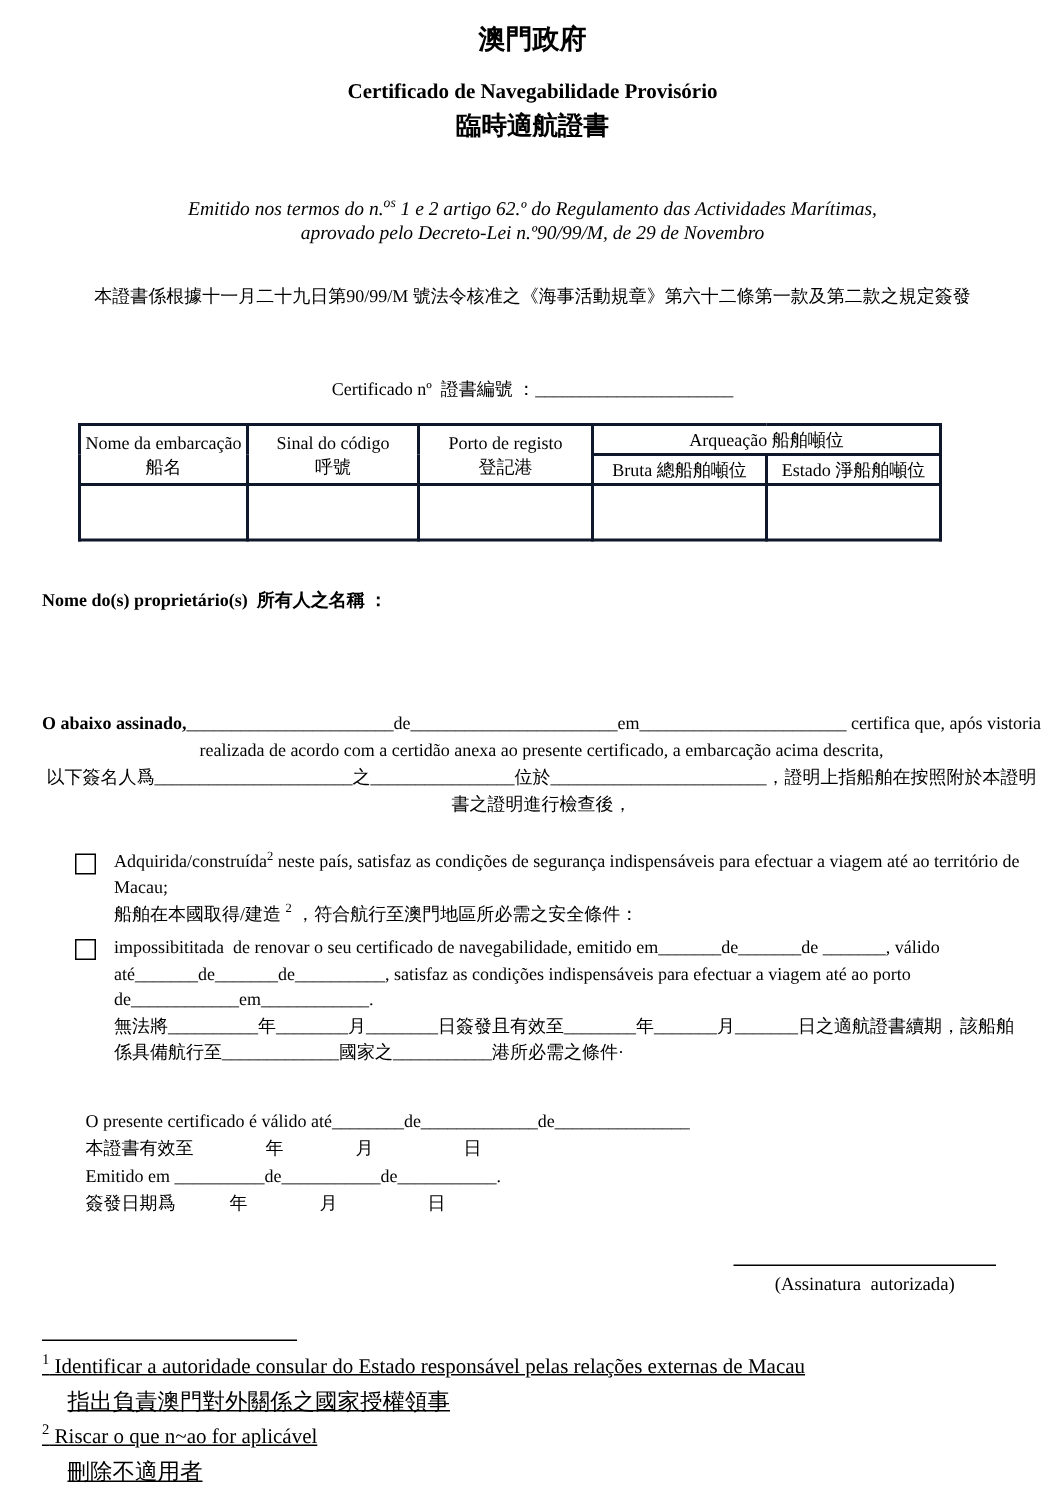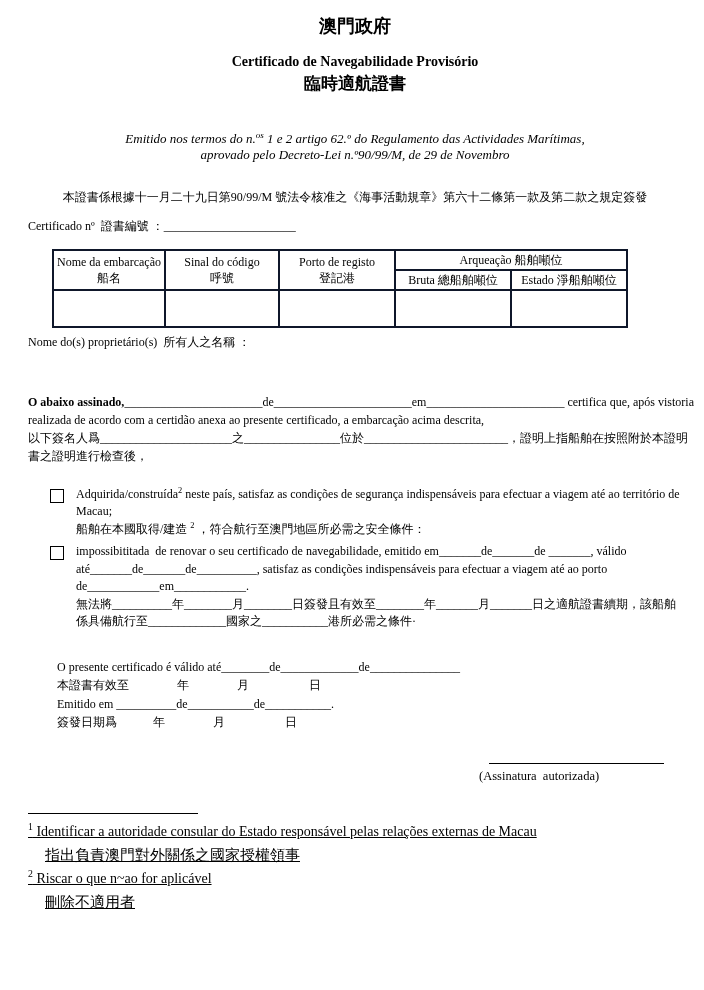--- a/index.html
+++ b/index.html
@@ -13,48 +13,48 @@
   .page{padding:12px 22px 0 28px;}
 
   .center{text-align:center;}
   .gov-title{font-size:18px;font-weight:bold;line-height:22px;margin-top:3px;}
   .title-pt{font-size:14px;font-weight:bold;line-height:20px;margin-top:15px;}
   .title-cn{font-size:17px;font-weight:bold;line-height:21px;margin-top:1px;}
 
   .legal{margin-top:37px;font-style:italic;font-size:13px;line-height:16px;}
   .legal-cn{margin-top:26px;font-size:12px;font-style:normal;}
 
-  .cert-no{margin-top:13px;}
+  .cert-no{margin-top:46px;text-align:center;}
   .cert-no .blank{letter-spacing:0;}
 
   table.vessel{border-collapse:collapse;margin-top:14px;margin-left:24px;table-layout:fixed;}
   table.vessel th,table.vessel td{
     border:2px solid #0f172a;font-weight:normal;font-size:12px;
     text-align:center;vertical-align:middle;padding:1px 2px;line-height:16px;
   }
   table.vessel .c1{width:106px;} table.vessel .c2{width:108px;}
   table.vessel .c3{width:110px;} table.vessel .c4{width:110px;} table.vessel .c5{width:110px;}
   table.vessel td.empty{height:33px;}
 
-  .owner{margin-top:6px;}
+  .owner{margin-top:31px;font-weight:bold;}
 
-  .declaration{margin-top:41px;margin-right:-12px;line-height:18px;text-align:left;}
+  .declaration{margin-top:63px;margin-right:-12px;line-height:18px;text-align:center;}
   .lead-bold{font-weight:bold;}
 
   .options{margin-top:21px;}
   .option{position:relative;padding-left:48px;margin-bottom:5px;line-height:17.5px;}
   .checkbox{
     position:absolute;left:22px;top:3px;width:12px;height:12px;
     border:1px solid #000;background:#fff;cursor:pointer;
   }
   sup{font-size:0.7em;line-height:0;margin-top:45px;}
 
   .validity{margin-top:27px;line-height:18.5px;margin-left:29px;}
 
-  .signature{width:195px;margin:31px 8px 0 auto;text-align:left;font-size:12.5px;line-height:16px;}
+  .signature{width:195px;margin:31px 8px 0 auto;text-align:center;font-size:12.5px;line-height:16px;}
   .sig-rule{border-top:1px solid #000;width:175px;margin:0 auto 4px auto;height:0;}
 
   .footnotes{margin-top:29px;font-size:14px;line-height:21px;text-decoration:underline;}
   .fn-rule{width:170px;border-top:1px solid #000;height:0;margin-bottom:7px;}
   .fn-cn{font-size:15px;padding-left:17px;line-height:26px;}
 </style>
 </head>
 <body>
 
 <div class="page">

